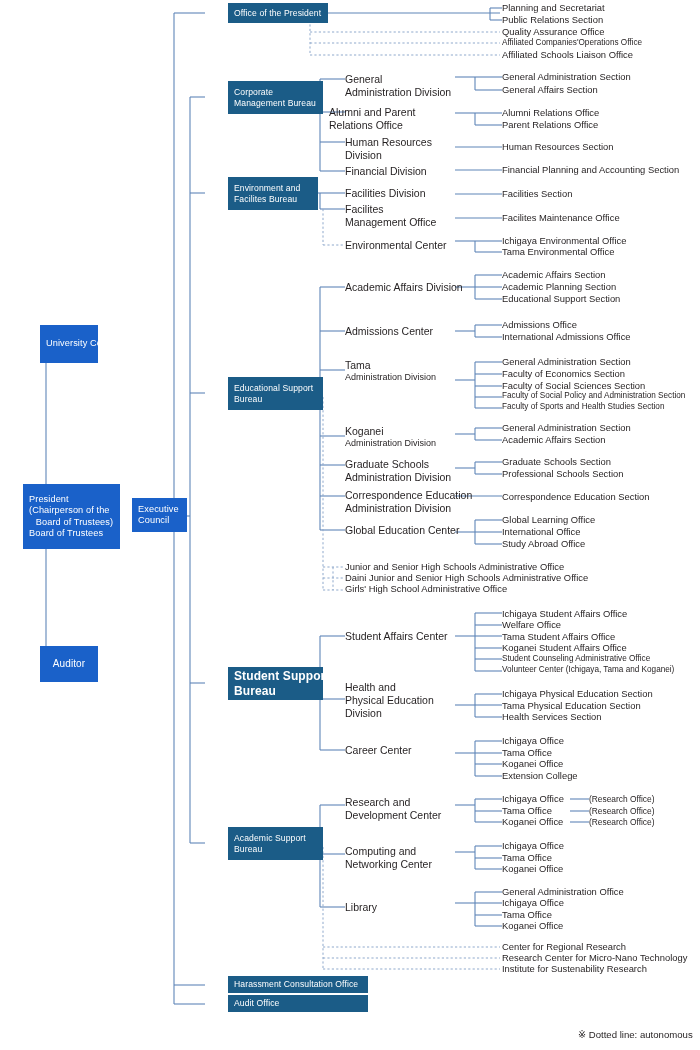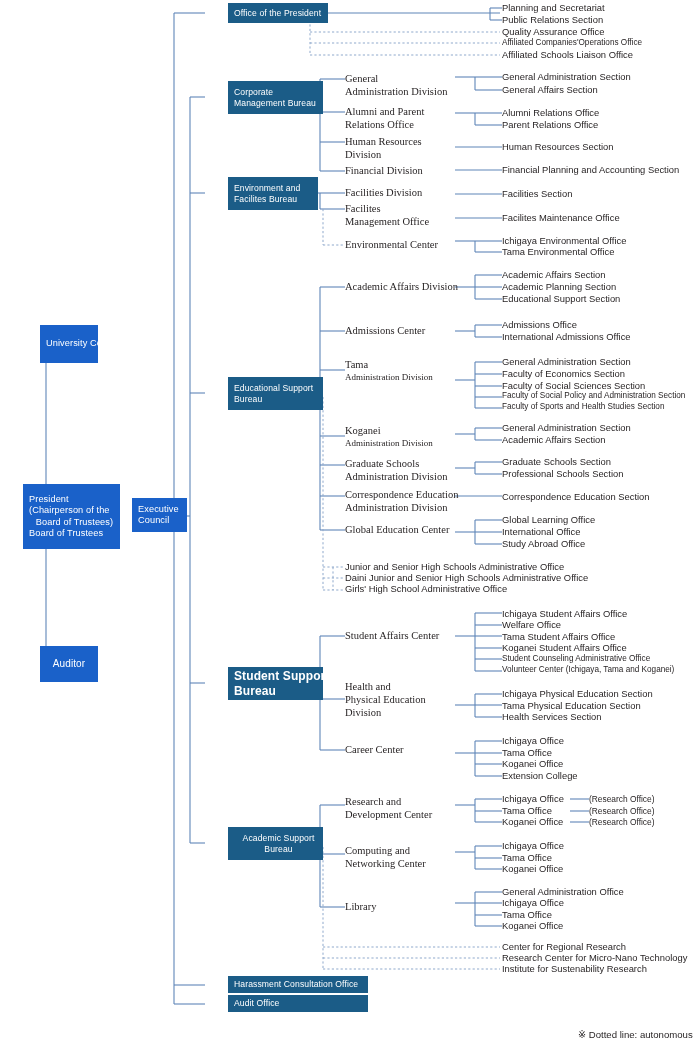--- a/index.html
+++ b/index.html
@@ -32,21 +32,21 @@
   .box .ln{display:block;white-space:nowrap;}
 
   
   .lbl{
     position:absolute;
     color:#231f20;
     white-space:nowrap;
     line-height:1.22;
   }
   .lbl .ln{display:block;}
-  .lbl.c2{font-size:10.5px;font-family:Liberation Serif, serif;}
+  .lbl.c2{font-size:10.5px;}
   .lbl.c2.sm{font-size:9px;}
   .lbl.c3{font-size:9.4px;}
   .lbl.c3.tiny{font-size:8.2px;}
   .lbl.c4{font-size:8.4px;}
   .note{
     position:absolute;
     font-size:9.6px;
     color:#231f20;
     white-space:nowrap;
   }
@@ -238,37 +238,37 @@
         <span class="ln">Facilites Bureau</span>
       </div>
       <div class="box dark" style="left: 205px; top: 377px; width: 95px; height: 33px; font-size: 8.6px; padding-left: 6px;">
         <span class="ln">Educational Support</span>
         <span class="ln">Bureau</span>
       </div>
       <div class="box dark" style="left: 205px; top: 667px; width: 95px; height: 33px; font-size: 12px; padding-left: 6px; font-weight: bold;">
         <span class="ln">Student Support</span>
         <span class="ln">Bureau</span>
       </div>
-      <div class="box dark" style="left: 205px; top: 827px; width: 95px; height: 33px; font-size: 8.6px; padding-left: 6px; align-items: center;">
+      <div class="box dark" style="left: 205px; top: 827px; width: 95px; height: 33px; font-size: 8.6px; padding-left: 6px;">
         <span class="ln">Academic Support</span>
         <span class="ln">Bureau</span>
       </div>
       <div class="box dark" style="left: 205px; top: 976px; width: 140px; height: 17px; font-size: 8.6px; padding-left: 6px;">
         <span class="ln">Harassment Consultation Office</span>
       </div>
       <div class="box dark" style="left: 205px; top: 995px; width: 140px; height: 17px; font-size: 8.6px; padding-left: 6px;">
         <span class="ln">Audit Office</span>
       </div>
     </div>
   <div id="layer-level2">
       <div class="lbl c2" style="left: 345px; top: 73px;">
         <span class="ln">General</span>
         <span class="ln">Administration Division</span>
       </div>
-      <div class="lbl c2" style="left: 345px; top: 106px;">
+      <div class="lbl c2" style="left: 329px; top: 106px;">
         <span class="ln">Alumni and Parent</span>
         <span class="ln">Relations Office</span>
       </div>
       <div class="lbl c2" style="left: 345px; top: 136px;">
         <span class="ln">Human Resources</span>
         <span class="ln">Division</span>
       </div>
       <div class="lbl c2" style="left: 345px; top: 165px;">
         <span class="ln">Financial Division</span>
       </div>

